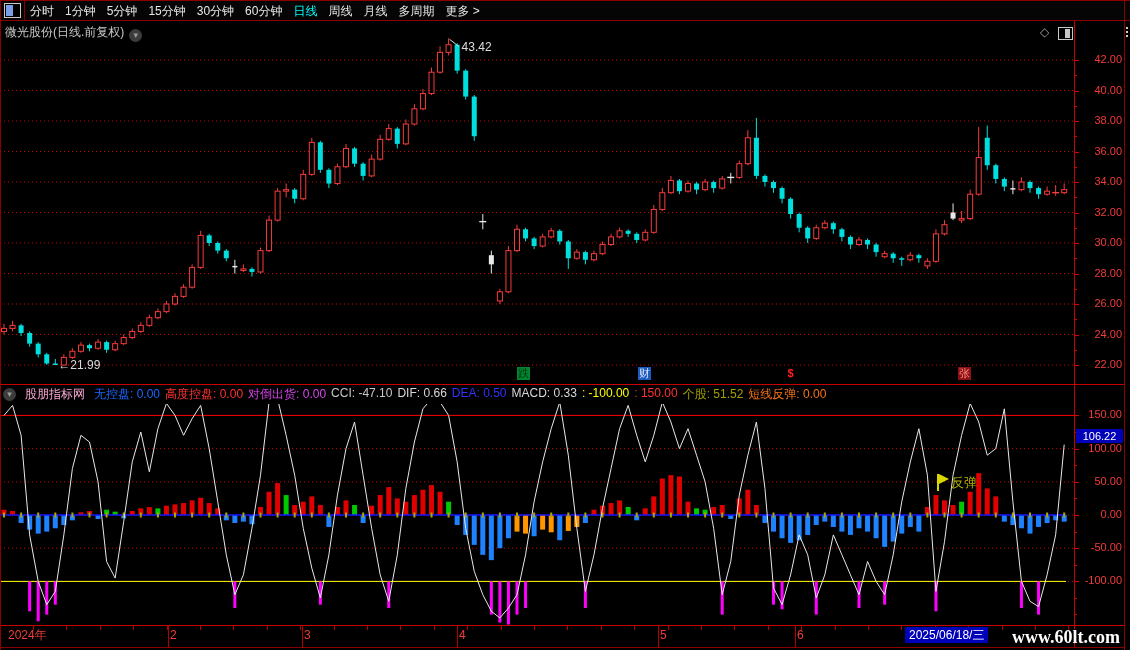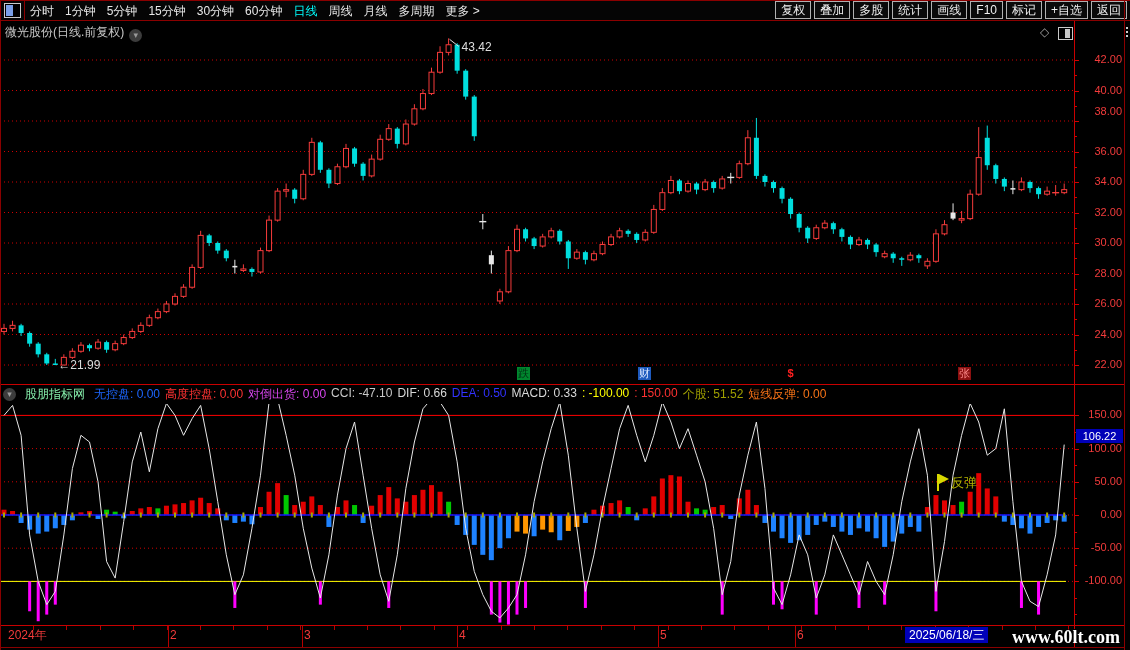--- a/index.html
+++ b/index.html
@@ -17,21 +17,21 @@
   .btn{font-size:12px;color:#f0f0f0;border:1px solid #b0b0b0;background:#0a0a0a;height:16px;line-height:16px;padding:0 5px;white-space:nowrap;}
   
   #main-title{position:absolute;left:5px;top:24px;font-size:12px;color:#c8c8c8;}
   .cicon{display:inline-block;width:13px;height:13px;line-height:12px;border-radius:50%;background:#3c3c3c;color:#9a9a9a;font-size:9px;text-align:center;vertical-align:-2px;margin-left:5px;}
   #diamond{position:absolute;left:1040px;top:25px;color:#9a9a9a;font-size:12px;}
   #panelicon{position:absolute;left:1058px;top:27px;width:13px;height:11px;border:1px solid #c8c8c8;background:#000;}
   #panelicon i{display:block;width:5px;height:9px;margin:1px 0 0 6px;background:#c8c8c8;}
   
   #ind-header{position:absolute;left:3px;top:387px;height:15px;display:flex;gap:9px;align-items:center;white-space:nowrap;}
   #ind-header .cicon{margin-left:0;}
-  #ind-source{font-size:12px;color:#86efac;}
+  #ind-source{font-size:12px;color:#f9a8d4;}
   #ind-fields{display:flex;gap:5px;}
   .fld{font-size:12px;}
   
   .albl{position:absolute;width:44px;text-align:right;font-size:11px;color:#f23b3b;line-height:11px;}
   .xlbl{position:absolute;font-size:12px;color:#f23b3b;line-height:12px;}
   
   #val-box{position:absolute;left:1076px;top:429px;width:47px;height:14px;background:#0000b8;color:#fff;font-size:11px;line-height:14px;text-align:center;}
   #date-box{position:absolute;left:905px;top:627px;height:16px;background:#0000b8;color:#fff;font-size:12px;line-height:16px;padding:0 4px;z-index:6;}
   
   .badge{position:absolute;top:367px;width:13px;height:13px;font-size:11px;line-height:13px;text-align:center;z-index:5;}
@@ -56,31 +56,20 @@
         <span class="mi">1分钟</span>
         <span class="mi">5分钟</span>
         <span class="mi">15分钟</span>
         <span class="mi">30分钟</span>
         <span class="mi">60分钟</span>
         <span class="mi act">日线</span>
         <span class="mi">周线</span>
         <span class="mi">月线</span>
         <span class="mi">多周期</span>
         <span class="mi">更多 &gt;</span>
-      </div>
-    <div id="menu-right">
-        <span class="btn">复权</span>
-        <span class="btn">叠加</span>
-        <span class="btn">多股</span>
-        <span class="btn">统计</span>
-        <span class="btn">画线</span>
-        <span class="btn">F10</span>
-        <span class="btn">标记</span>
-        <span class="btn">+自选</span>
-        <span class="btn">返回</span>
       </div>
   </div>
 
   <div id="main-title"><span>微光股份(日线.前复权)</span><span class="cicon">▾</span></div>
 
   <span id="diamond">◇</span>
   <span id="panelicon">
       <i></i>
     </span>
 
@@ -602,21 +591,21 @@
 
   <div id="rebound">反弹</div>
 
   <div id="overlay">
       <div class="albl" style="position: absolute; left: 1078px; top: 54px;">42.00</div>
       <div style="position: absolute; left: 1074px; top: 60px; width: 5px; height: 1px; background: rgb(212, 0, 0);"></div>
       <div style="position: absolute; left: 1074px; top: 75.25px; width: 3px; height: 1px; background: rgb(212, 0, 0);"></div>
       <div class="albl" style="position: absolute; left: 1078px; top: 84.5px;">40.00</div>
       <div style="position: absolute; left: 1074px; top: 90.5px; width: 5px; height: 1px; background: rgb(212, 0, 0);"></div>
       <div style="position: absolute; left: 1074px; top: 105.75px; width: 3px; height: 1px; background: rgb(212, 0, 0);"></div>
-      <div class="albl" style="position: absolute; left: 1078px; top: 106px;">38.00</div>
+      <div class="albl" style="position: absolute; left: 1078px; top: 115px;">38.00</div>
       <div style="position: absolute; left: 1074px; top: 121px; width: 5px; height: 1px; background: rgb(212, 0, 0);"></div>
       <div style="position: absolute; left: 1074px; top: 136.25px; width: 3px; height: 1px; background: rgb(212, 0, 0);"></div>
       <div class="albl" style="position: absolute; left: 1078px; top: 145.5px;">36.00</div>
       <div style="position: absolute; left: 1074px; top: 151.5px; width: 5px; height: 1px; background: rgb(212, 0, 0);"></div>
       <div style="position: absolute; left: 1074px; top: 166.75px; width: 3px; height: 1px; background: rgb(212, 0, 0);"></div>
       <div class="albl" style="position: absolute; left: 1078px; top: 176px;">34.00</div>
       <div style="position: absolute; left: 1074px; top: 182px; width: 5px; height: 1px; background: rgb(212, 0, 0);"></div>
       <div style="position: absolute; left: 1074px; top: 197.25px; width: 3px; height: 1px; background: rgb(212, 0, 0);"></div>
       <div class="albl" style="position: absolute; left: 1078px; top: 206.5px;">32.00</div>
       <div style="position: absolute; left: 1074px; top: 212.5px; width: 5px; height: 1px; background: rgb(212, 0, 0);"></div>

